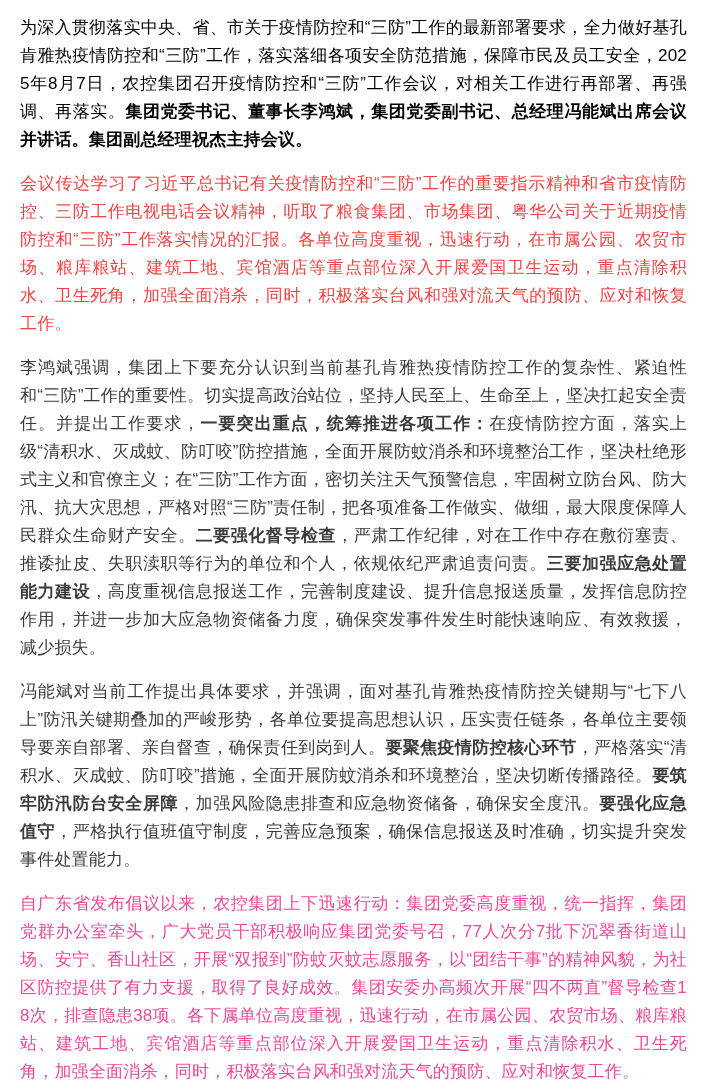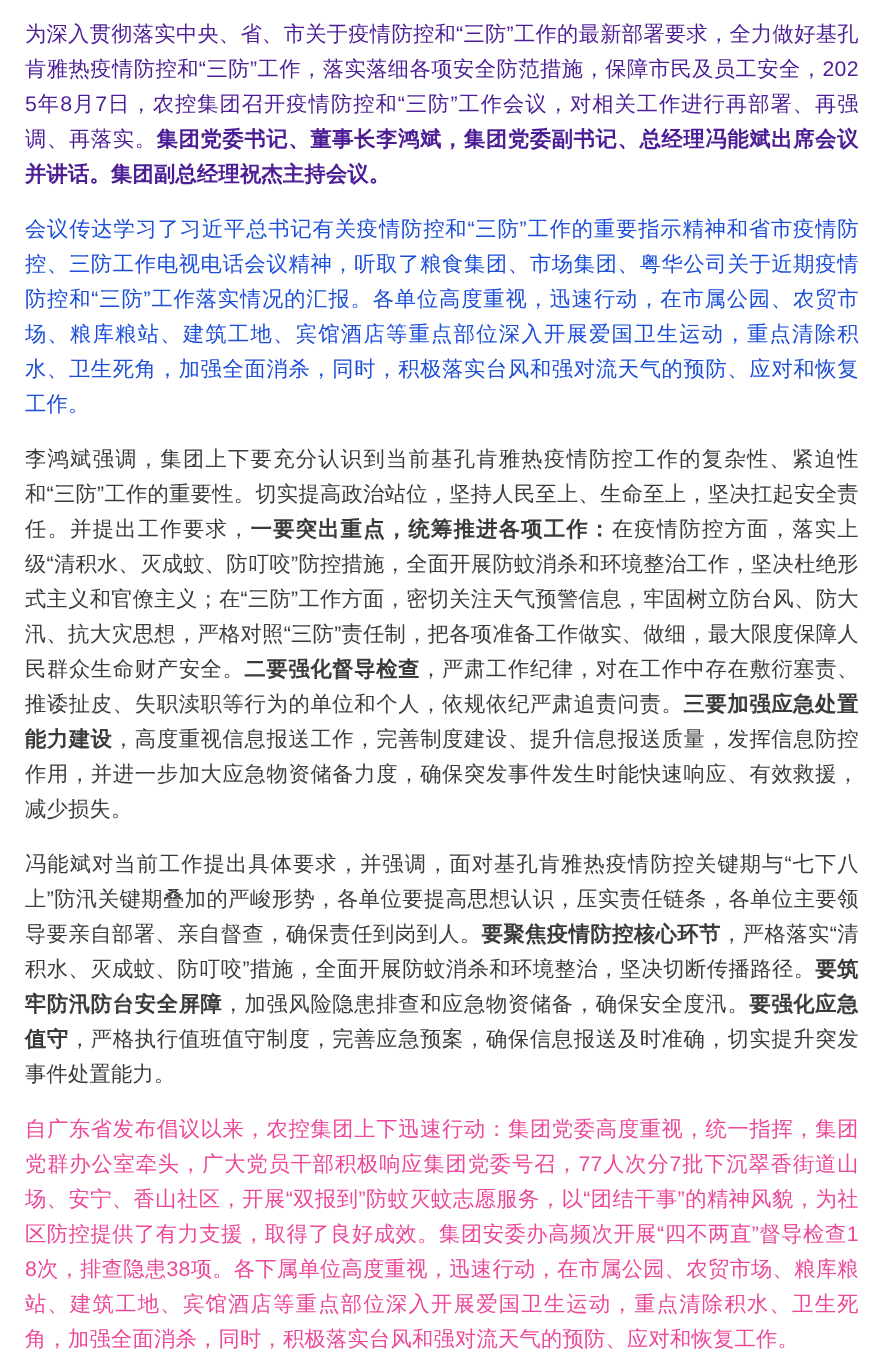--- a/index.html
+++ b/index.html
@@ -36,19 +36,19 @@
   }
   .run.bold {
     font-weight: 700;
   }
 </style>
 </head>
 <body>
 
 <div class="page" style="background: rgb(255, 255, 255);">
   <div class="article" id="article-body">
-      <p class="para" style="color: #4c1d95;"><span class="run">为深入贯彻落实中央、省、市关于疫情防控和“三防”工作的最新部署要求，全力做好基孔肯雅热疫情防控和“三防”工作，落实落细各项安全防范措施，保障市民及员工安全，2025年8月7日，农控集团召开疫情防控和“三防”工作会议，对相关工作进行再部署、再强调、再落实。</span><span class="run bold">集团党委书记、董事长李鸿斌，集团党委副书记、总经理冯能斌出席会议并讲话。集团副总经理祝杰主持会议。</span></p>
-      <p class="para" style="color: #1d4ed8;"><span class="run">会议传达学习了习近平总书记有关疫情防控和“三防”工作的重要指示精神和省市疫情防控、三防工作电视电话会议精神，听取了粮食集团、市场集团、粤华公司关于近期疫情防控和“三防”工作落实情况的汇报。各单位高度重视，迅速行动，在市属公园、农贸市场、粮库粮站、建筑工地、宾馆酒店等重点部位深入开展爱国卫生运动，重点清除积水、卫生死角，加强全面消杀，同时，积极落实台风和强对流天气的预防、应对和恢复工作。</span></p>
+      <p class="para" style="color: #000000;"><span class="run">为深入贯彻落实中央、省、市关于疫情防控和“三防”工作的最新部署要求，全力做好基孔肯雅热疫情防控和“三防”工作，落实落细各项安全防范措施，保障市民及员工安全，2025年8月7日，农控集团召开疫情防控和“三防”工作会议，对相关工作进行再部署、再强调、再落实。</span><span class="run bold">集团党委书记、董事长李鸿斌，集团党委副书记、总经理冯能斌出席会议并讲话。集团副总经理祝杰主持会议。</span></p>
+      <p class="para" style="color: #ef4444;"><span class="run">会议传达学习了习近平总书记有关疫情防控和“三防”工作的重要指示精神和省市疫情防控、三防工作电视电话会议精神，听取了粮食集团、市场集团、粤华公司关于近期疫情防控和“三防”工作落实情况的汇报。各单位高度重视，迅速行动，在市属公园、农贸市场、粮库粮站、建筑工地、宾馆酒店等重点部位深入开展爱国卫生运动，重点清除积水、卫生死角，加强全面消杀，同时，积极落实台风和强对流天气的预防、应对和恢复工作。</span></p>
       <p class="para" style="color: rgb(59, 59, 59);"><span class="run">李鸿斌强调，集团上下要充分认识到当前基孔肯雅热疫情防控工作的复杂性、紧迫性和“三防”工作的重要性。切实提高政治站位，坚持人民至上、生命至上，坚决扛起安全责任。并提出工作要求，</span><span class="run bold">一要突出重点，统筹推进各项工作：</span><span class="run">在疫情防控方面，落实上级“清积水、灭成蚊、防叮咬”防控措施，全面开展防蚊消杀和环境整治工作，坚决杜绝形式主义和官僚主义；在“三防”工作方面，密切关注天气预警信息，牢固树立防台风、防大汛、抗大灾思想，严格对照“三防”责任制，把各项准备工作做实、做细，最大限度保障人民群众生命财产安全。</span><span class="run bold">二要强化督导检查</span><span class="run">，严肃工作纪律，对在工作中存在敷衍塞责、推诿扯皮、失职渎职等行为的单位和个人，依规依纪严肃追责问责。</span><span class="run bold">三要加强应急处置能力建设</span><span class="run">，高度重视信息报送工作，完善制度建设、提升信息报送质量，发挥信息防控作用，并进一步加大应急物资储备力度，确保突发事件发生时能快速响应、有效救援，减少损失。</span></p>
       <p class="para" style="color: rgb(59, 59, 59);"><span class="run">冯能斌对当前工作提出具体要求，并强调，面对基孔肯雅热疫情防控关键期与“七下八上”防汛关键期叠加的严峻形势，各单位要提高思想认识，压实责任链条，各单位主要领导要亲自部署、亲自督查，确保责任到岗到人。</span><span class="run bold">要聚焦疫情防控核心环节</span><span class="run">，严格落实“清积水、灭成蚊、防叮咬”措施，全面开展防蚊消杀和环境整治，坚决切断传播路径。</span><span class="run bold">要筑牢防汛防台安全屏障</span><span class="run">，加强风险隐患排查和应急物资储备，确保安全度汛。</span><span class="run bold">要强化应急值守</span><span class="run">，严格执行值班值守制度，完善应急预案，确保信息报送及时准确，切实提升突发事件处置能力。</span></p>
       <p class="para" style="color: #ec4899;"><span class="run">自广东省发布倡议以来，农控集团上下迅速行动：集团党委高度重视，统一指挥，集团党群办公室牵头，广大党员干部积极响应集团党委号召，77人次分7批下沉翠香街道山场、安宁、香山社区，开展“双报到”防蚊灭蚊志愿服务，以“团结干事”的精神风貌，为社区防控提供了有力支援，取得了良好成效。集团安委办高频次开展“四不两直”督导检查18次，排查隐患38项。各下属单位高度重视，迅速行动，在市属公园、农贸市场、粮库粮站、建筑工地、宾馆酒店等重点部位深入开展爱国卫生运动，重点清除积水、卫生死角，加强全面消杀，同时，积极落实台风和强对流天气的预防、应对和恢复工作。</span></p>
     </div>
 </div>
 
 </body></html>

